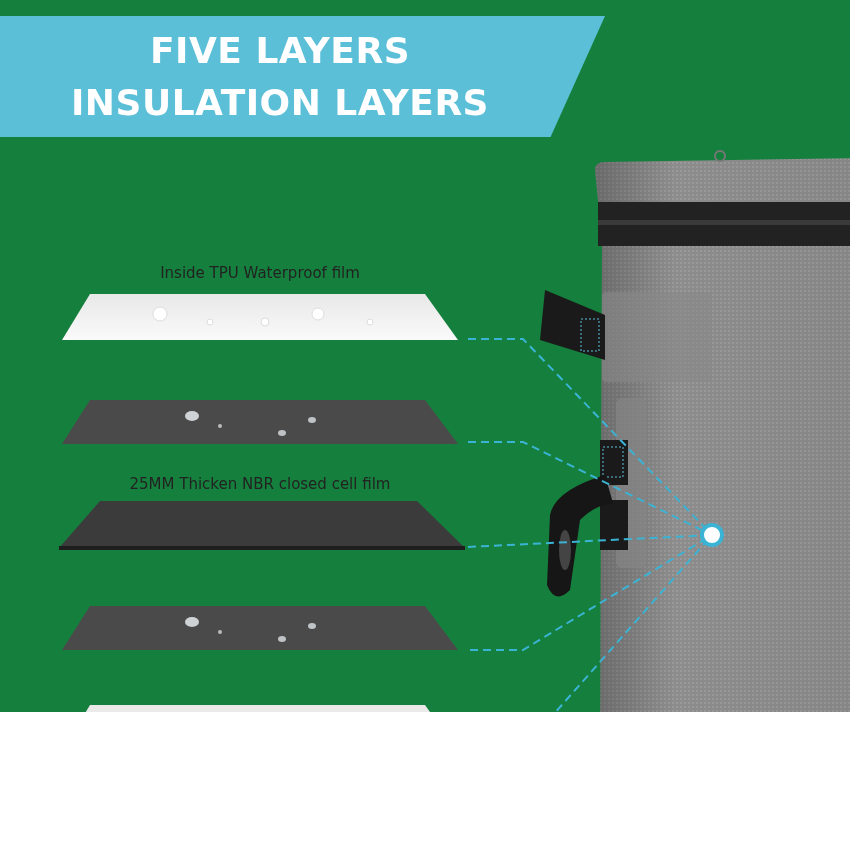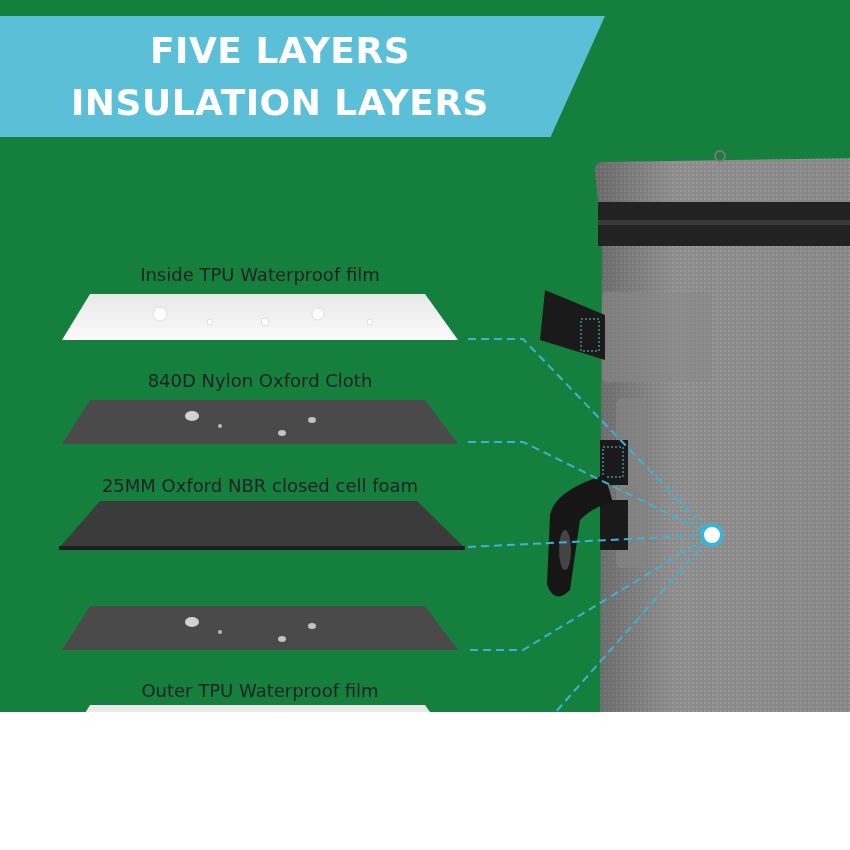--- a/index.html
+++ b/index.html
@@ -1,21 +1,21 @@
 <!DOCTYPE html>
 <html><head>
 <meta charset="utf-8">
 <style>
   html, body { margin:0; padding:0; background:#ffffff; }
   #root { position:relative; width:850px; height:712px; overflow:hidden; background:#15803d; font-family:"DejaVu Sans","Liberation Sans",sans-serif; }
   .banner { position:absolute; left:0; top:16px; width:605px; height:121px; background:#5bbfd8;
     clip-path: polygon(0 0, 100% 0, 91% 100%, 0 100%); }
   .banner-line { position:absolute; left:0; width:560px; text-align:center; color:#fff; font-weight:bold;
     font-family:"DejaVu Sans", sans-serif; font-size:36px; letter-spacing:0.5px; }
-  .layer-label { position:absolute; left:50px; width:420px; text-align:center; font-size:18px; color:#222;
+  .layer-label { position:absolute; left:50px; width:420px; text-align:center; font-size:15px; color:#222;
     font-family:"DejaVu Sans", sans-serif; }
   .sheet { position:absolute; }
   .bag { position:absolute; left:580px; top:150px; width:280px; height:700px; }
   .lines { position:absolute; left:0; top:0; width:850px; height:850px; pointer-events:none; }
 </style>
 </head>
 <body>
 
 <div id="root">
 
@@ -51,23 +51,21 @@
 
   <svg class="sheet" style="left:535px;top:435px;" width="105" height="180">
     <rect x="65" y="5" width="28" height="45" fill="#1a1a1a"></rect>
     <rect x="68" y="12" width="20" height="30" fill="none" stroke="#5bbfd8" stroke-width="1" stroke-dasharray="2 2"></rect>
     <rect x="65" y="65" width="28" height="50" fill="#1a1a1a"></rect>
     <path d="M70 40 Q20 55 15 80 L12 150 Q20 170 35 155 L45 85 Q60 70 78 68 Z" fill="#161616"></path>
     <ellipse cx="30" cy="115" rx="6" ry="20" fill="#444"></ellipse>
   </svg>
 
   <div class="layer-label" style="top:264px;">Inside TPU Waterproof film</div>
-  <div class="layer-label" style="top:370px;">840D Nylon Oxford Cloth</div>
-  <div class="layer-label" style="top:475px;">25MM Oxford NBR closed cell foam</div>
-  <div class="layer-label" style="top:680px;">Outer TPU Waterproof film</div>
+  <div class="layer-label" style="top:475px;">25MM Thicken NBR closed cell film</div>
 
   <svg class="sheet" style="left:60px;top:292px;" width="400" height="50">
     <defs>
         <linearGradient id="wf" x1="0" y1="0" x2="0" y2="1">
           <stop offset="0" stop-color="#e8e8e8"></stop>
           <stop offset="1" stop-color="#fafafa"></stop>
         </linearGradient>
       </defs>
     <polygon points="30,2 365,2 398,48 2,48" fill="url(#wf)"></polygon>
     <circle cx="100" cy="22" r="7" fill="#fff" stroke="#ddd"></circle>

